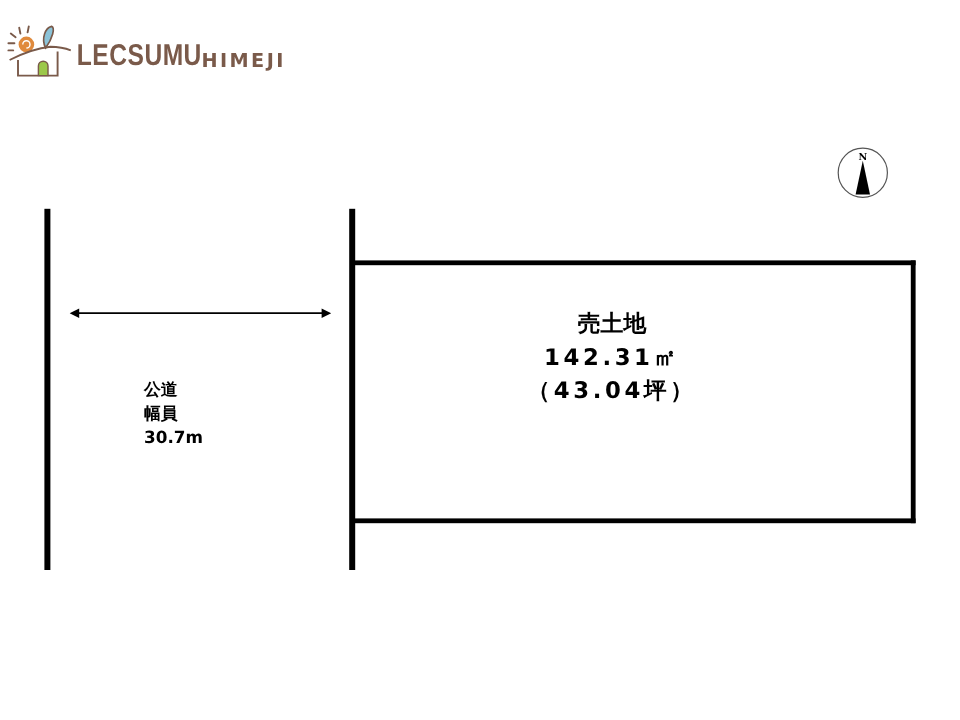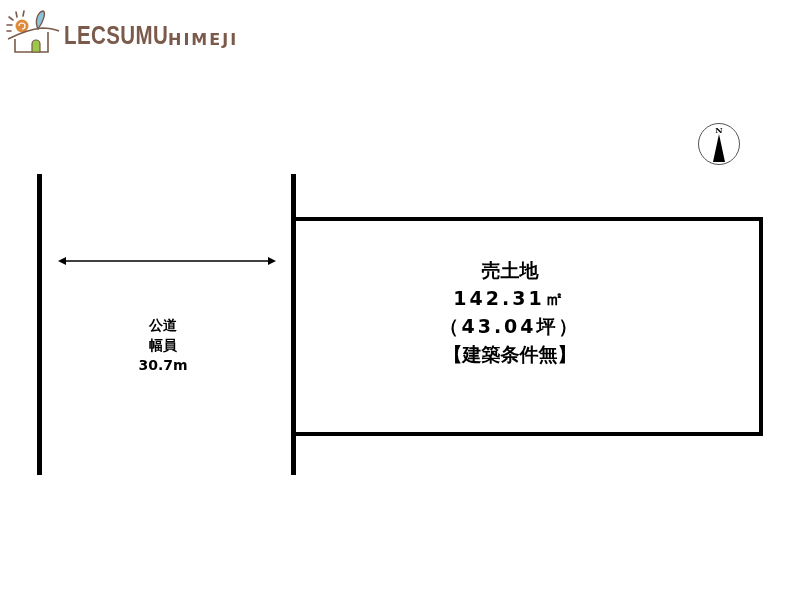--- a/index.html
+++ b/index.html
@@ -5,21 +5,21 @@
     html, body { margin: 0; padding: 0; }
     body {
       width: 800px; height: 600px; position: relative; overflow: hidden;
       background: #ffffff;
       font-family: "DejaVu Sans", sans-serif;
       color: #000;
     }
     .abs { position: absolute; }
 
     
-    .logo { left: 4px; top: 9px; width: 230px; height: 48px; }
+    .logo { left: 4px; top: 20px; width: 230px; height: 48px; }
     .logo-mark { left: 0; top: 0; width: 56px; height: 46px; }
     .logo-text {
       left: 60px; top: 12px;
       font-family: "Liberation Sans", sans-serif;
       font-weight: bold; font-size: 25px; letter-spacing: 0.5px;
       color: #7a5a4a;
       transform: scaleX(0.82); transform-origin: left center;
     }
     .logo-sub {
       left: 164px; top: 21px;
@@ -39,21 +39,21 @@
 
     .lot {
       left: 293px; top: 217px; width: 466px; height: 211px;
       border: 4px solid #000; border-left: none;
     }
 
     .dim-arrow { left: 58px; top: 253px; width: 218px; height: 16px; }
 
     .road-label {
       left: 120px; top: 315px; width: 86px;
-      text-align: center; font-size: 14px; line-height: 20px;
+      font-size: 14px; line-height: 20px;
       font-weight: bold;
     }
     .road-label div { white-space: nowrap; }
 
     .lot-label {
       left: 390px; top: 256px; width: 240px;
       text-align: center; font-size: 19px; line-height: 28px;
       font-weight: bold;
     }
     .lot-label div { white-space: nowrap; }
@@ -108,14 +108,13 @@
   <div>幅員</div>
   <div>30.7m</div>
 </div>
 
 <div class="abs lot"></div>
 
 <div class="abs lot-label">
   <div>売土地</div>
   <div class="lot-area">142.31㎡</div>
   <div class="lot-area">（43.04坪）</div>
-  <div>【建築条件無】</div>
 </div>
 
 </body></html>

